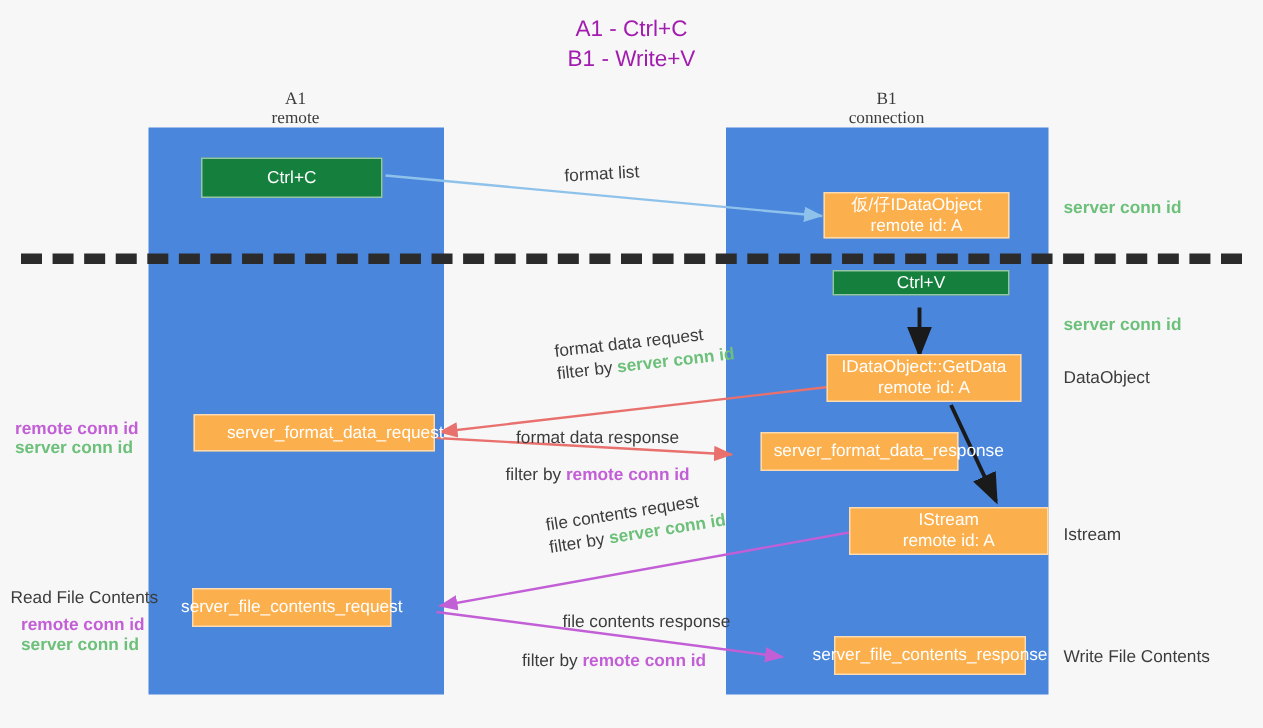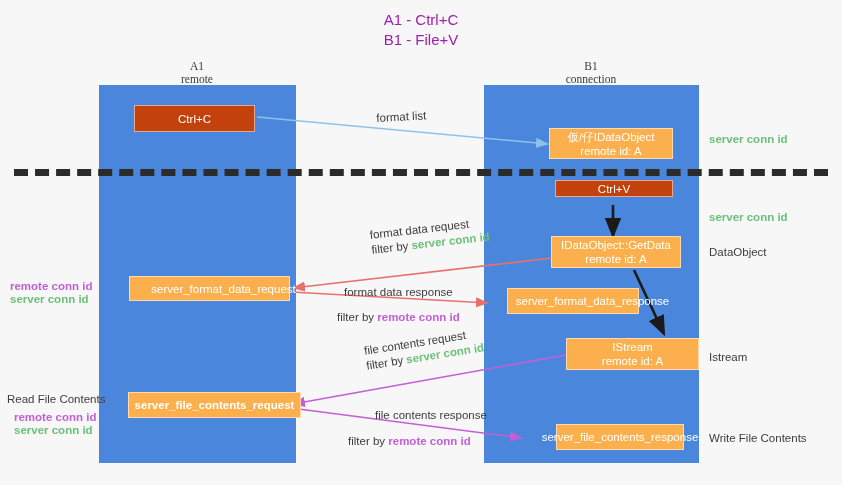--- a/index.html
+++ b/index.html
@@ -59,21 +59,21 @@
     color: #ffffff;
     font-size: 11.5px;
     line-height: 14px;
     display: flex;
     flex-direction: column;
     align-items: center;
     justify-content: center;
     text-align: center;
     border: 1px solid rgba(255,255,255,0.55);
   }
-  .box.green  { background: #c2410c; }
+  .box.green  { background: #15803d; }
   .box.orange { background: #fbb04d; }
   .box .l2 { font-size: 11.5px; }
 
   
   .ann {
     position: absolute;
     font-size: 11.5px;
     line-height: 14px;
     white-space: nowrap;
   }
@@ -111,21 +111,21 @@
     pointer-events: none;
   }
 </style>
 </head>
 <body>
 
 <div id="stage">
 
   <div class="title">
     <div>A1 - Ctrl+C</div>
-    <div>B1 - File+V</div>
+    <div>B1 - Write+V</div>
   </div>
 
   <div class="lane-head" style="left:117px; top:60px;">
     <div>A1</div>
     <div>remote</div>
   </div>
   <div class="lane-head" style="left:511px; top:60px;">
     <div>B1</div>
     <div>connection</div>
   </div>
@@ -188,21 +188,21 @@
   </div>
 
   <div class="box orange" style="left:129px; top:276px; width:161px; height:25px;padding-left:28px;">
     <span>server_format_data_request</span>
   </div>
 
   <div class="box orange" style="left:507px; top:288px; width:132px; height:26px;padding-left:39px;">
     <span>server_format_data_response</span>
   </div>
 
-  <div class="box orange" style="left:128px; top:392px; width:173px; height:26px;font-weight:bold;">
+  <div class="box orange" style="left:128px; top:392px; width:133px; height:26px;">
     <span>server_file_contents_request</span>
   </div>
 
   <div class="box orange" style="left:524px; top:424px; width:128px; height:26px;margin-left:32px;">
     <span>server_file_contents_response</span>
   </div>
 
   <div class="edge-label" style="left:376px; top:111px; transform: rotate(-3.2deg);">
     <span>format list</span>
   </div>

